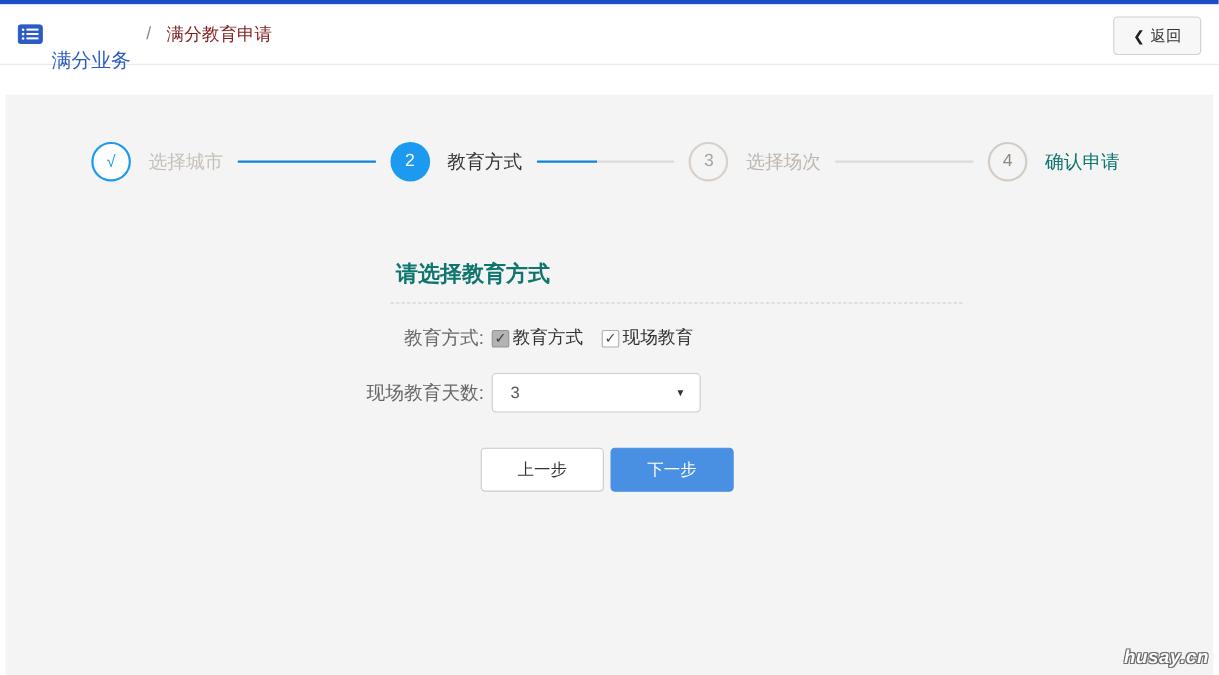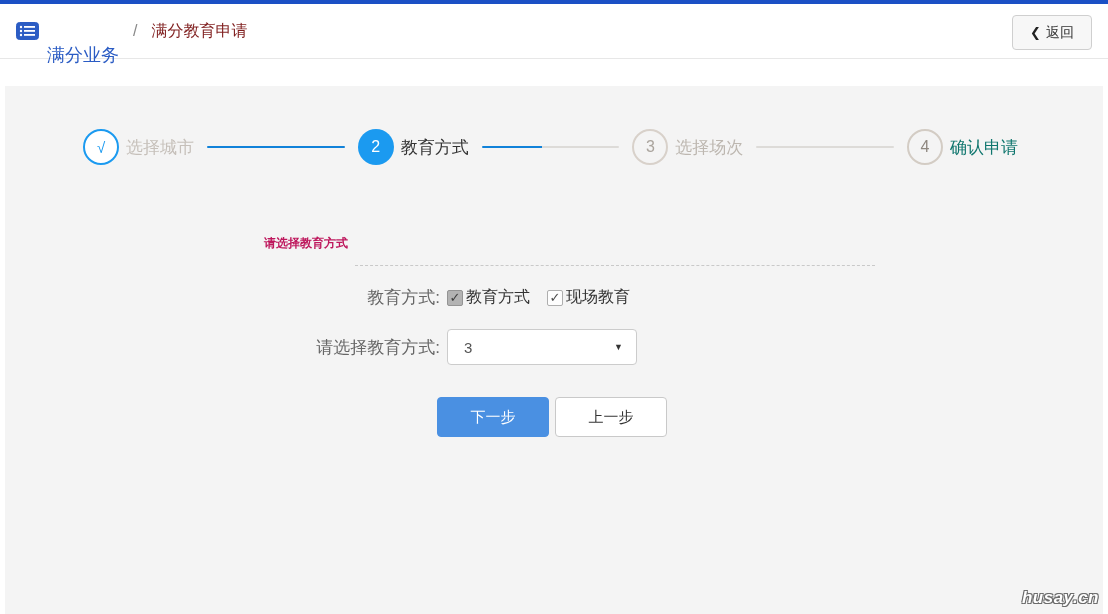--- a/index.html
+++ b/index.html
@@ -22,37 +22,37 @@
   .back-chevron { font-weight:bold; font-size:13px; color:#222; }
 
   
   .panel { position:relative; margin:27px 5px 0 5px; height:528px; background:#f4f4f4; }
 
   
   .stepper { display:flex; align-items:center; padding:43px 85px 0 78px; }
   .step { display:flex; align-items:center; flex:none; }
   .step-circle { width:36px; height:36px; border-radius:50%; display:flex;
     align-items:center; justify-content:center; font-size:16px; flex:none; }
-  .step-label { margin-left:7px; font-size:17px; white-space:nowrap;text-align:center; }
+  .step-label { margin-left:16px; font-size:17px; white-space:nowrap;text-align:center; }
   .step--done .step-circle { background:#fff; border:2px solid #1b9af0; color:#1b9af0; font-size:15px; }
   .step--done .step-label { color:#c6c0ba; }
   .step--active .step-circle { background:#1b9af0; color:#fff; }
   .step--active .step-label { color:#333; }
   .step--pending .step-circle { border:2px solid #d8d1ca; color:#aaa49d; background:transparent; }
   .step--pending .step-label { color:#bdb7b0; }
   .step--pending4 .step-circle { border:2px solid #d3ccc4; color:#8f8880; background:transparent; }
   .step--pending4 .step-label { color:#0f766e; }
   .connector { flex:1; height:2px; margin:0 13px; border-radius:1px; }
   .connector--active { background:#1182d9; }
   .connector--half { background:linear-gradient(to right,#1182d9 0 44%,#dddbd8 44%); }
   .connector--idle { background:#dddbd8; }
 
   
   .form-wrap { width:580px; margin:70px auto 0 auto; }
-  .form-title { font-size:12px; font-weight:bold; color:#be185d; }
+  .form-title { margin-left:96px; font-size:20px; font-weight:bold; color:#0f766e; }
   .divider { margin:13px 0 0 91px; width:520px; border-top:1px dashed #c9c9c9; height:0; }
   .form-row { display:flex; align-items:center; margin-top:20px; }
   .form-label { width:176px; text-align:right; color:#666; font-size:17px; flex:none; }
   .controls { margin-left:7px; display:flex; align-items:center; }
   .cb-group { display:flex; align-items:center; cursor:pointer; }
   .cb-group + .cb-group { margin-left:17px; }
   .checkbox { width:16px; height:16px; border-radius:2px; display:flex; align-items:center;
     justify-content:center; font-size:13px; font-weight:bold; line-height:1; margin-right:3px; }
   .checkbox--disabled { background:#b3b3b3; border:1px solid #949494; color:#3f3f3f; }
   .checkbox--normal { background:#fdfdfd; border:1px solid #aeaeae; color:#4a4a4a; }
@@ -136,29 +136,29 @@
           <span class="cb-label">教育方式</span>
         </label>
         <label class="cb-group">
           <span class="checkbox checkbox--normal">✓</span>
           <span class="cb-label">现场教育</span>
         </label>
       </div>
     </div>
 
     <div class="form-row">
-      <div class="form-label">请选择教育方式:</div>
+      <div class="form-label">现场教育天数:</div>
       <div class="controls">
         <div class="select-box" role="listbox">
           <span>3</span>
           <span class="select-arrow">▼</span>
         </div>
       </div>
     </div>
 
     <div class="btn-row">
+      <button class="btn btn--prev">上一步</button>
       <button class="btn btn--next">下一步</button>
-      <button class="btn btn--prev">上一步</button>
     </div>
   </div>
 
   <div class="watermark">husay.cn</div>
 </div>
 
 </body></html>

